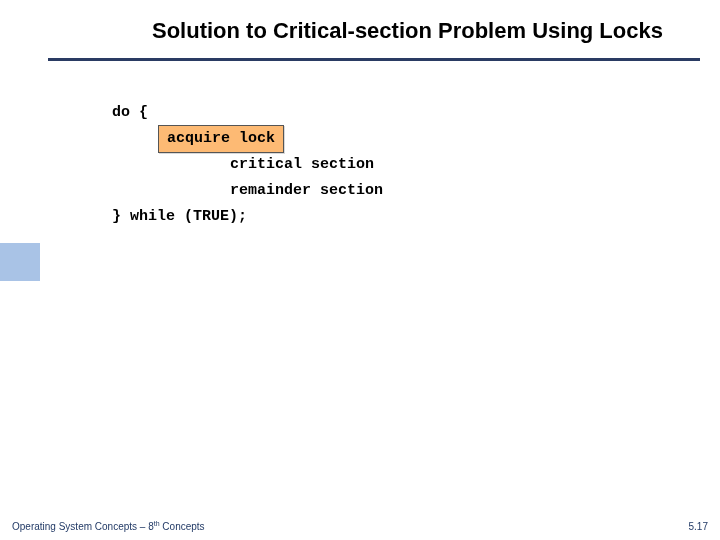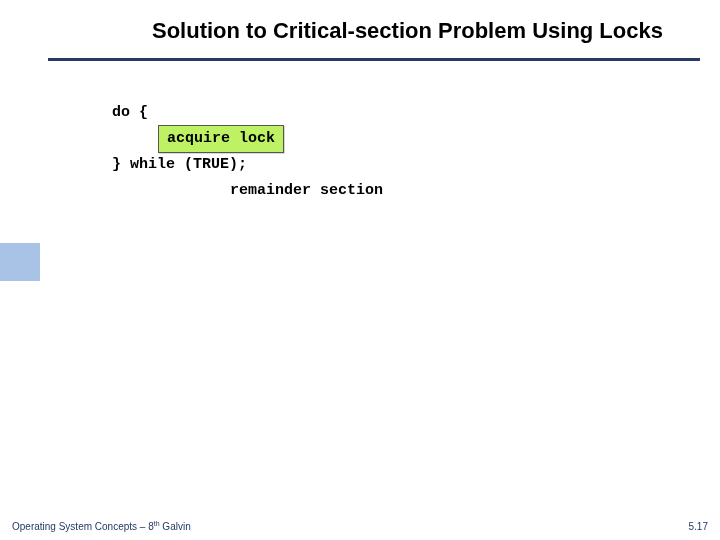--- a/index.html
+++ b/index.html
@@ -8,21 +8,21 @@
   .sidebar { position: absolute; left: 0; top: 0; width: 40px; height: 540px; display: flex; flex-direction: column; }
   .sb-top { flex: 0 0 45%; background: #fff; }
   .sb-mid { flex: 0 0 7%; background: #a9c3e6; }
   .sb-bot { flex: 1 1 auto; background: #fff; }
   .title { position: absolute; left: 120px; top: 18px; font-size: 22px; font-weight: bold; color: #000; margin-left: 32px; }
   .rule { position: absolute; left: 48px; right: 20px; top: 58px; height: 3px; background: #2a3b63; }
   .code { position: absolute; left: 112px; top: 100px; font-family: "Courier New", Courier, monospace; font-size: 15px; font-weight: bold; color: #000; line-height: 1.6; }
   .line { display: flex; align-items: center; height: 26px; }
   .pad1 { display: inline-block; width: 46px; }
   .pad2 { display: inline-block; width: 118px; }
-  .boxed { display: inline-block; border: 1px solid #555; background: #bef264; padding: 1px 8px; box-shadow: 1px 1px 0 rgba(0,0,0,0.15); }
+  .boxed { display: inline-block; border: 1px solid #555; background: #fdba74; padding: 1px 8px; box-shadow: 1px 1px 0 rgba(0,0,0,0.15); }
   .footer { position: absolute; left: 12px; right: 12px; bottom: 8px; display: flex; justify-content: space-between; align-items: baseline; font-size: 10px; color: #223a66; }
   .footer .left sup { font-size: 7px; }
   .footer .center { color: #223a66; }
   .footer .right { color: #223a66; }
 </style>
 </head>
 <body>
 
 <div class="slide">
   <div class="sidebar">
@@ -36,27 +36,31 @@
 
   <div class="code">
     <div class="line">
       <span>do {</span>
     </div>
     <div class="line">
       <span class="pad1"></span>
       <span class="boxed">acquire lock</span>
     </div>
     <div class="line">
-      <span>} while (TRUE);</span>
+      <span class="pad2"></span>
+      <span>critical section</span>
     </div>
     <div class="line">
       <span class="pad2"></span>
       <span>remainder section</span>
     </div>
+    <div class="line">
+      <span>} while (TRUE);</span>
+    </div>
   </div>
 
   <div class="footer">
     <div class="left">
-      <span>Operating System Concepts – 8</span><sup>th</sup><span> Galvin</span>
+      <span>Operating System Concepts – 8</span><sup>th</sup><span> Concepts</span>
     </div>
     <div class="center">5.17</div>
   </div>
 </div>
 
 </body></html>

